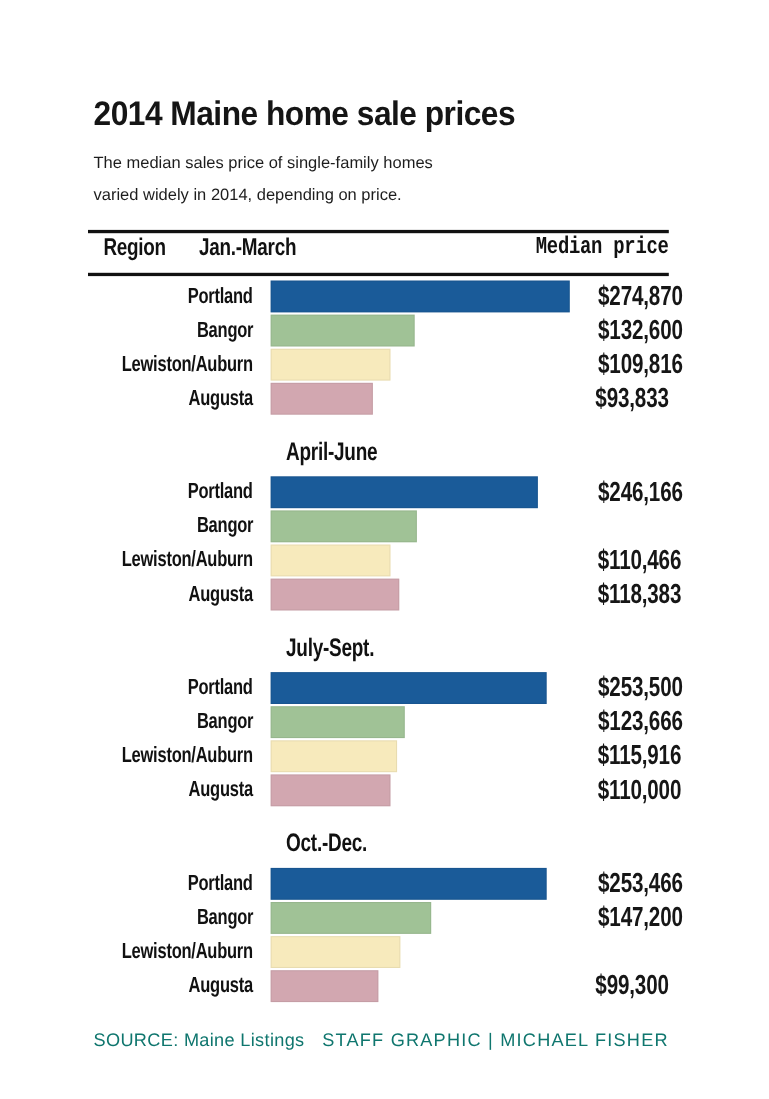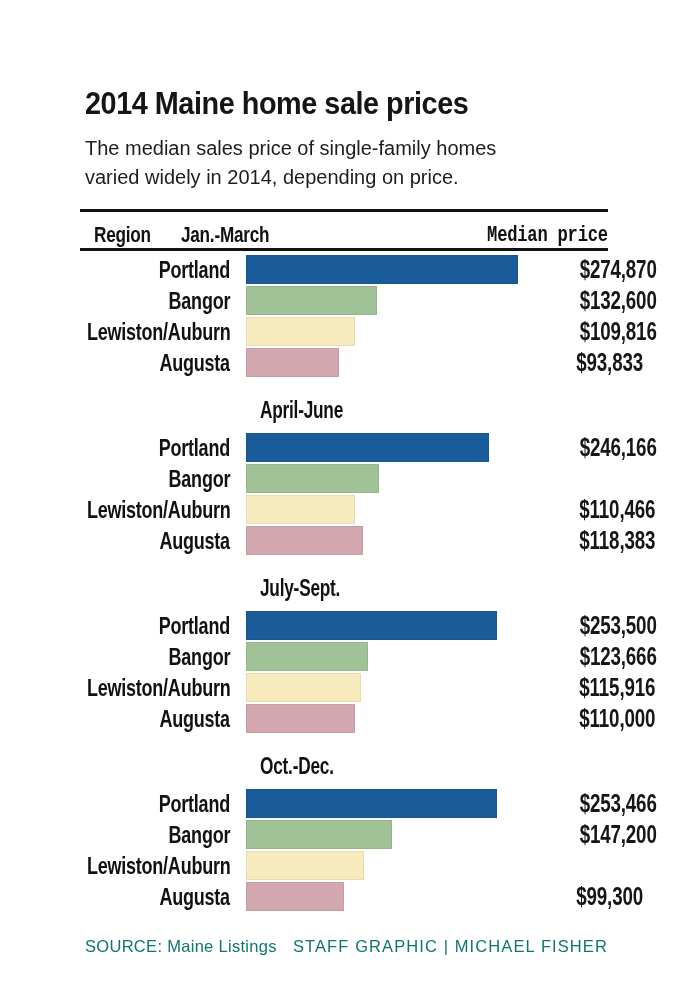--- a/index.html
+++ b/index.html
@@ -20,64 +20,63 @@
 
   .title {
     margin: 0 0 0 5px;
     font-size: 31px; font-weight: bold; letter-spacing: -0.5px;
     color: #151515;
     transform: scaleX(0.93); transform-origin: 0 50%;
     white-space: nowrap;
   }
   .subtitle {
     margin: 12px 0 0 5px;
-    font-size: 20px; line-height: 29px; color: #1d1d1d;
+    font-size: 15px; line-height: 29px; color: #1d1d1d;
   }
 
   
   .thead {
     margin-top: 17px;
     border-top: 3px solid #111;
     border-bottom: 3px solid #111;
     height: 36px;
-    display: flex; align-items: flex-end;
+    display: flex; align-items: flex-start;
     font-weight: bold; font-size: 22px; letter-spacing: -0.3px;
   }
   .col-label { width: 150px; display: flex; justify-content: center; }
   .col-gap   { width: 16px; flex: none; }
   .col-track { width: 272px; flex: none; display: flex; }
   .col-price { flex: 1; display: flex; justify-content: flex-end; font-family: Liberation Mono, monospace; }
   .thead .cx { transform: scaleX(0.78); }
 
   .quarters { }
   .quarter { margin-top: 20px; }
   .quarter.first { margin-top: 4px; }
   .qlabel-row { display: flex; margin-bottom: 9px; gap: 14px; }
   .qlabel-row .spacer { width: 166px; flex: none; }
   .qlabel { font-weight: bold; font-size: 23px; letter-spacing: -0.3px; }
 
   .rows { display: flex; flex-direction: column; gap: 2px; }
   .row { display: flex; align-items: center; height: 29px; }
   .region {
     width: 150px; flex: none;
     display: flex; justify-content: flex-end; align-items: flex-end;
-    font-weight: bold; font-size: 24px; letter-spacing: -0.3px;
+    font-weight: bold; font-size: 20px; letter-spacing: -0.3px;
   }
   .track { width: 272px; flex: none; height: 29px; position: relative; }
   .bar {
     height: 100%;
     border: 1px solid rgba(0,0,0,0.06);
     box-sizing: border-box;
   }
   .price {
     flex: 1;
     display: flex; justify-content: flex-end; align-items: center;
     font-weight: bold; font-size: 25px; letter-spacing: -0.2px;
     color: #161616;
-    padding-left: 36px;
   }
 
   .footer {
     margin-top: 26px;
     display: flex; justify-content: space-between; align-items: baseline;
     font-size: 16.5px; color: #0f766e;
   }
   .footer .source { margin-left: 5px; letter-spacing: 0.3px; }
   .footer .credit { letter-spacing: 1.1px; }
 </style>

